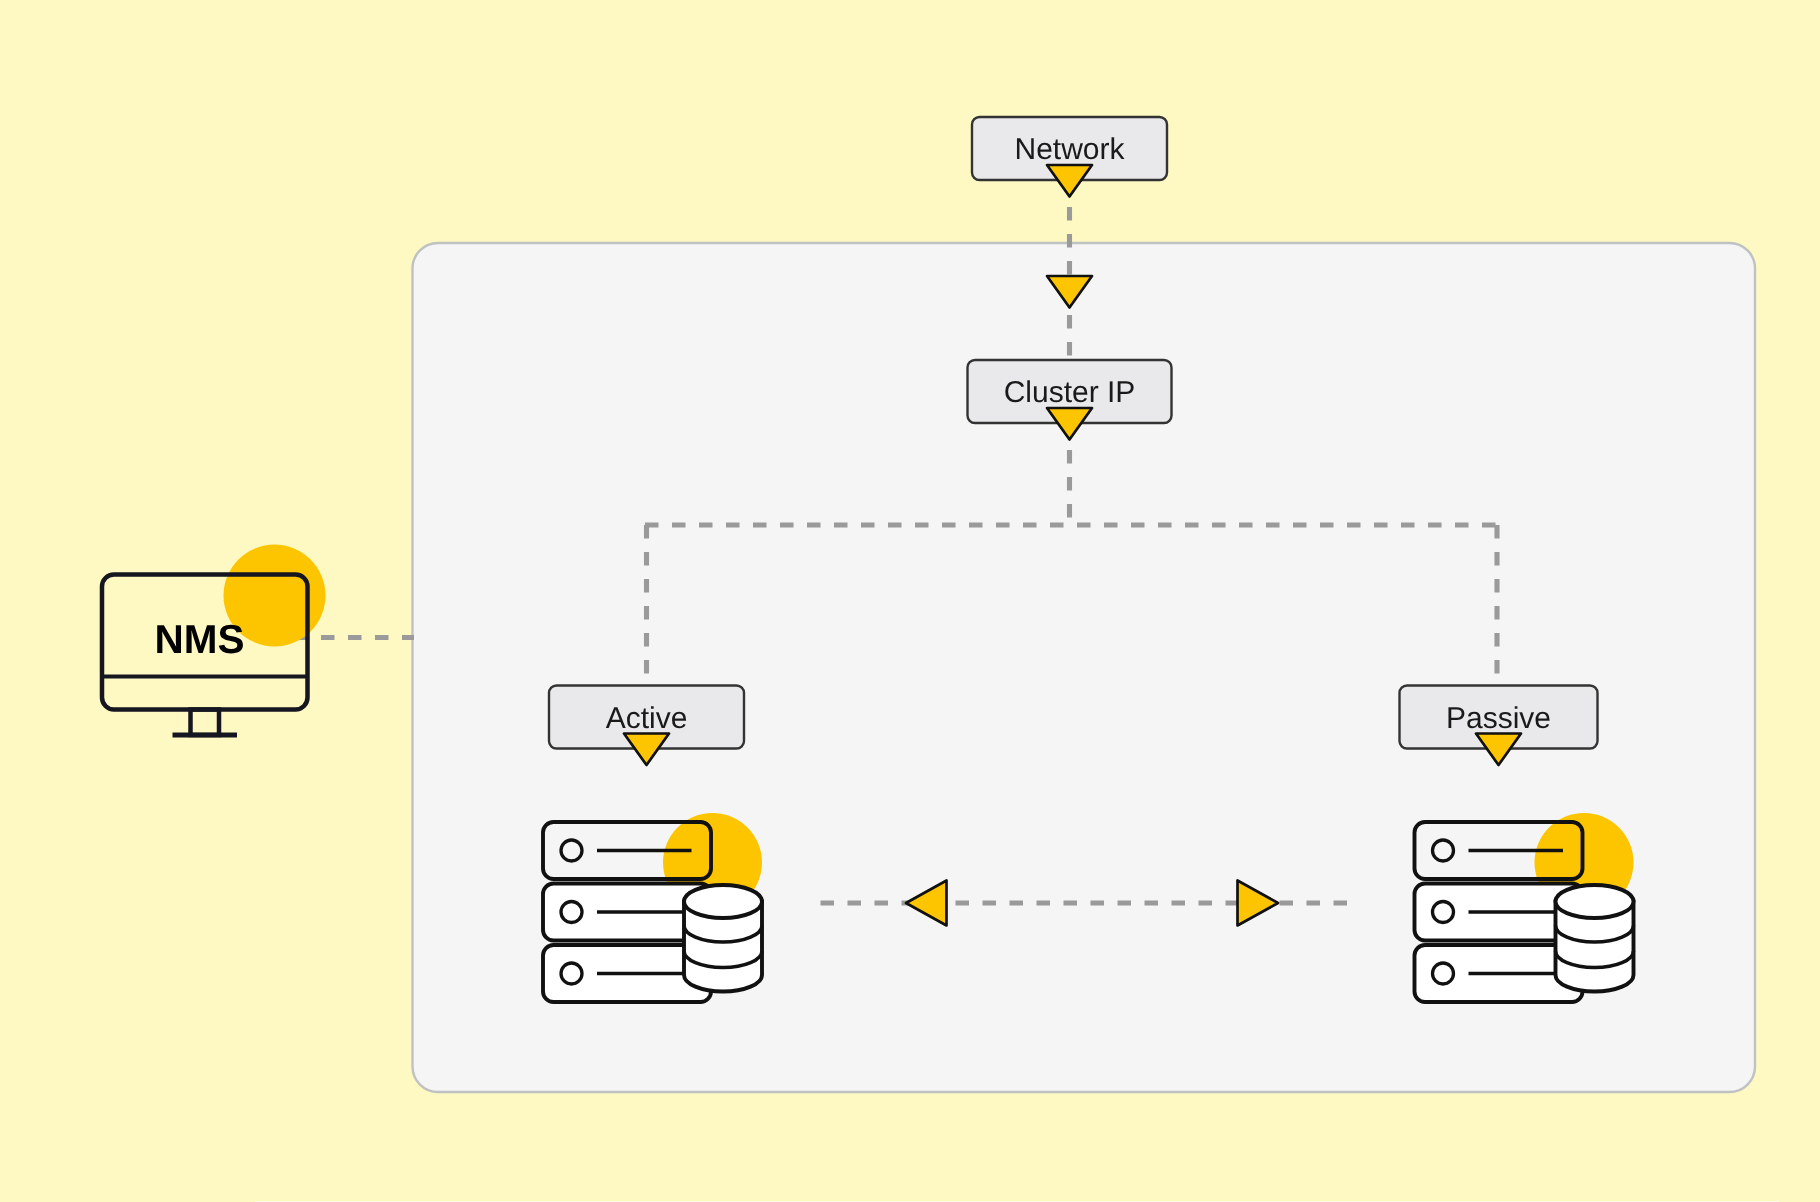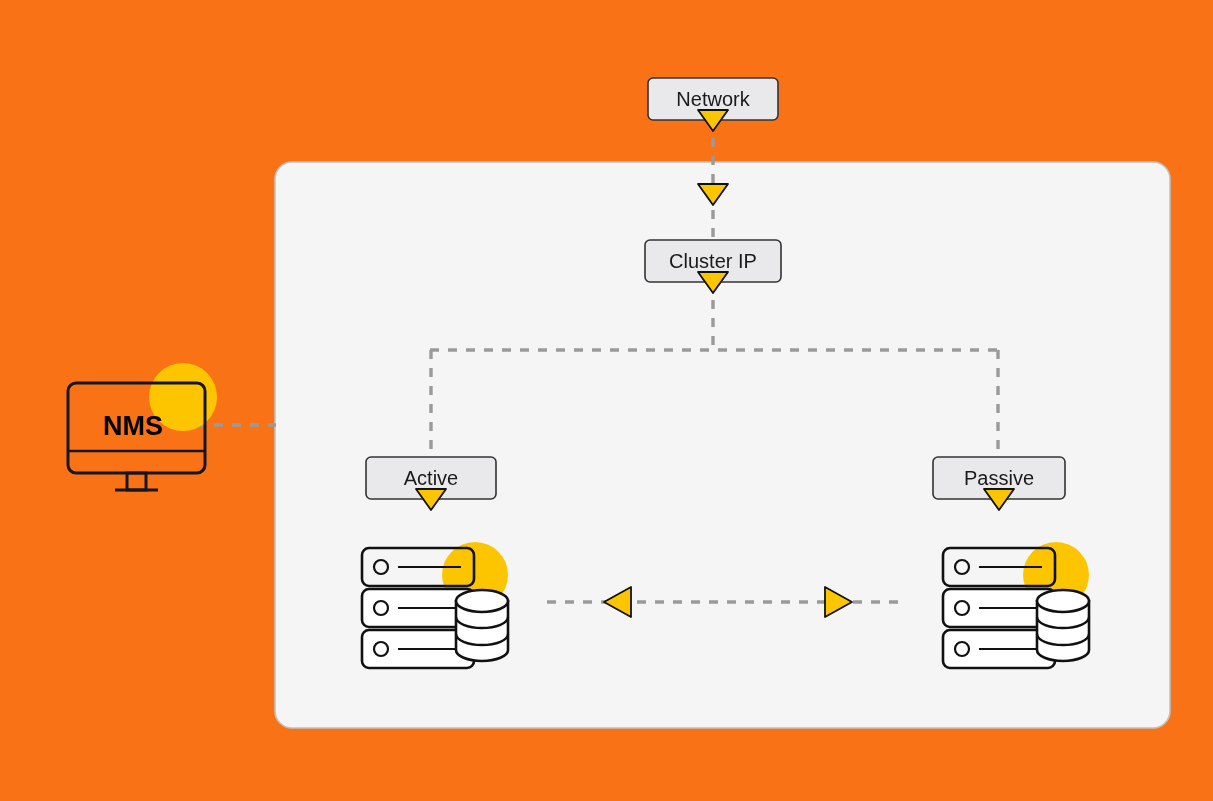--- a/index.html
+++ b/index.html
@@ -7,21 +7,21 @@
     padding: 0;
     background: #ffffff;
   }
   body {
     font-family: "Liberation Sans", sans-serif;
   }
   #stage {
     position: relative;
     width: 1213px;
     height: 801px;
-    background: #f97316;
+    background: #fef9c3;
     overflow: hidden;
   }
   #diagram-svg {
     position: absolute;
     left: 0;
     top: 0;
     width: 1213px;
     height: 801px;
   }
   .node-label {

